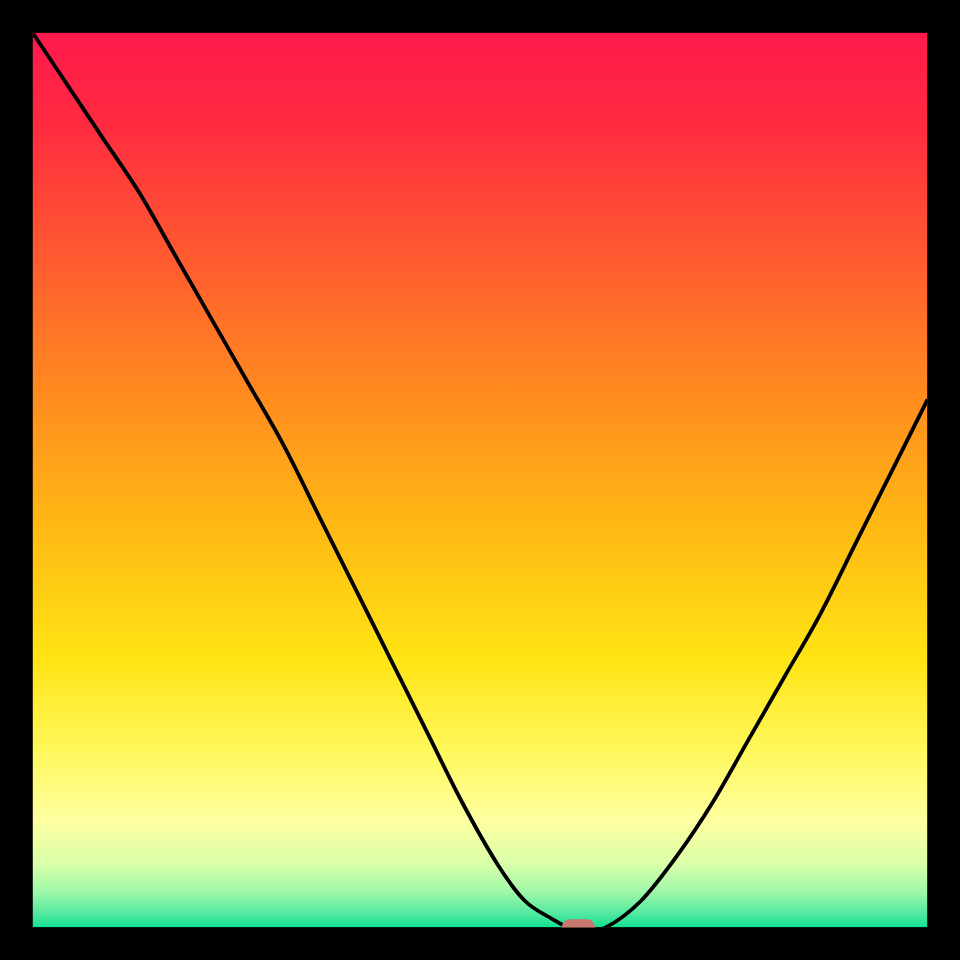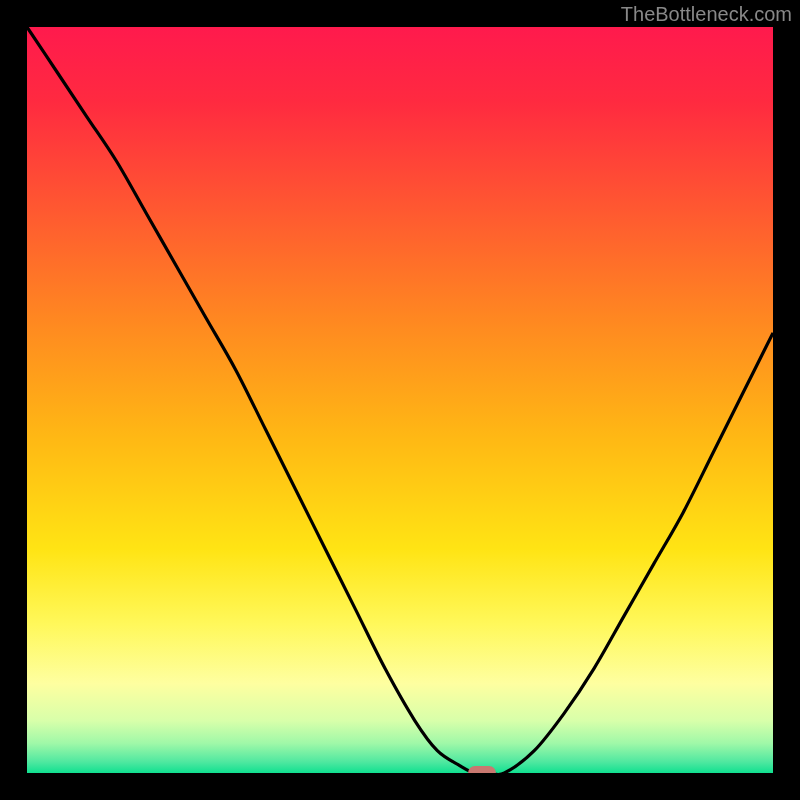--- a/index.html
+++ b/index.html
@@ -54,21 +54,20 @@
     background: #c97870;
     border-radius: 7px;
     transform: translate(-50%, -50%);
     z-index: 5;
   }
 </style>
 </head>
 <body>
 
 <div class="container">
-  <div class="watermark">TheBottleneck.com</div>
 
   <div class="plot-area">
     <svg class="gradient-bg" viewBox="0 0 746 746" preserveAspectRatio="none">
       <defs>
         <linearGradient id="bg-grad" x1="0" y1="0" x2="0" y2="1">
             <stop offset="0%" stop-color="#ff1a4d"></stop>
             <stop offset="10%" stop-color="#ff2a40"></stop>
             <stop offset="25%" stop-color="#ff5a30"></stop>
             <stop offset="40%" stop-color="#ff8a20"></stop>
             <stop offset="55.00000000000001%" stop-color="#ffb814"></stop>

